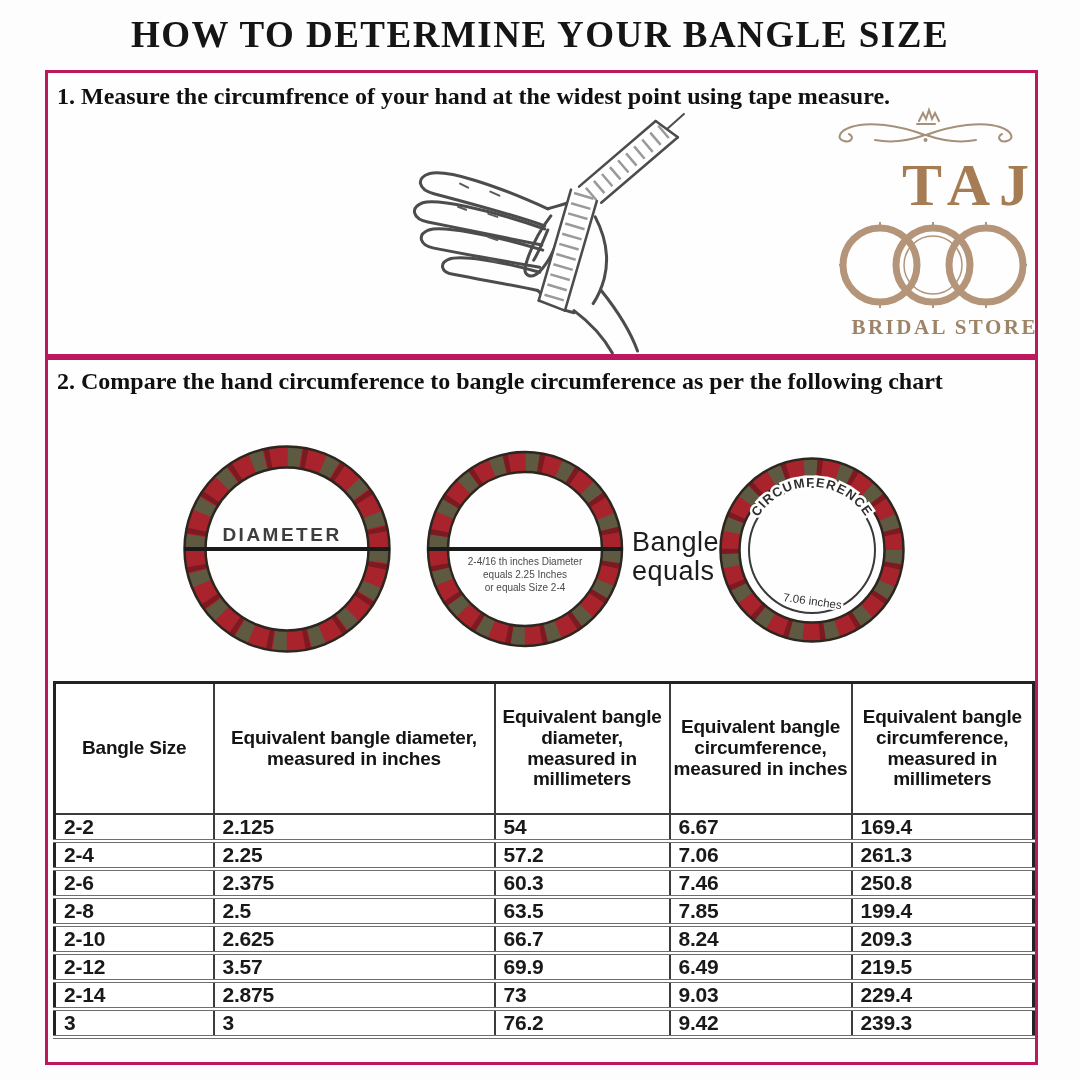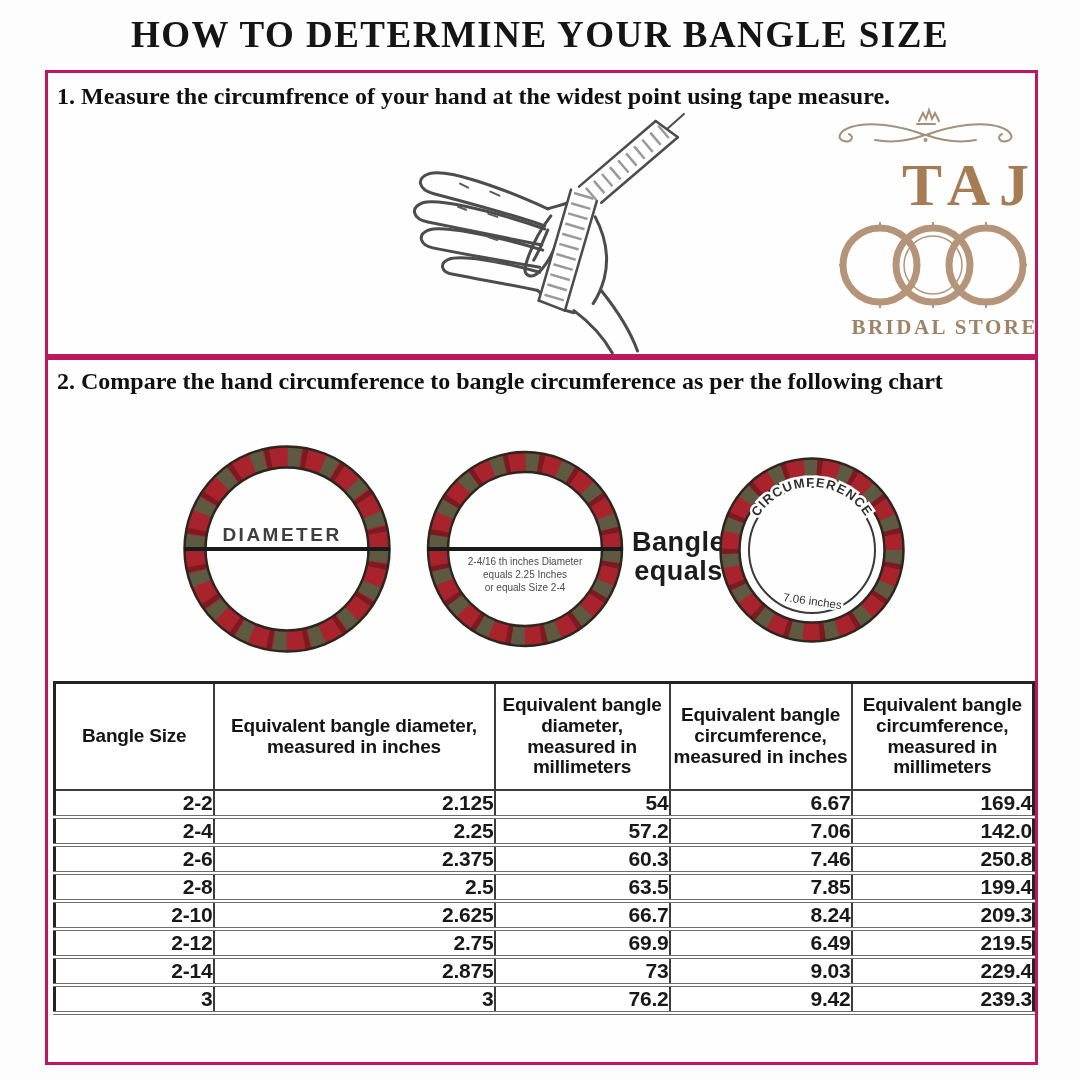--- a/index.html
+++ b/index.html
@@ -35,37 +35,37 @@
   .logo-subtitle{
     font-family:"Liberation Serif",serif;font-weight:600;font-size:21px;
     color:#9d8468;letter-spacing:2.5px;white-space:nowrap;
   }
 
   .bangle{position:absolute;}
   .bangle1{left:134px;top:84px;width:210px;height:210px;}
   .bangle2{left:377px;top:89px;width:200px;height:200px;}
   .bangle3{left:669px;top:95px;width:190px;height:190px;}
   .equals-label{
-    position:absolute;left:584px;top:168px;font-weight:700;font-size:27px;
-    color:#1c1c1c;line-height:1.08;letter-spacing:0.5px;text-align:center;
+    position:absolute;left:584px;top:168px;font-weight:400;font-size:27px;
+    color:#1c1c1c;line-height:1.08;letter-spacing:0.5px;
   }
 
   table.size-table{
     position:absolute;left:5px;top:321px;width:979px;
     border-collapse:collapse;table-layout:fixed;background:#fff;
     border:3px solid #232323;
   }
   .size-table th{
     font-size:19px;font-weight:700;line-height:1.1;color:#141414;
-    padding:4px 2px;border:2px solid #3c3c3c;vertical-align:middle;text-align:center;
+    padding:16px 2px;border:2px solid #3c3c3c;vertical-align:middle;text-align:center;
     letter-spacing:-0.2px;height:97px;margin-left:9px;
   }
   .size-table td{
-    font-size:21px;font-weight:700;color:#191919;text-align:right;
-    height:24px;padding:0 0;letter-spacing:-0.2px;
+    font-size:21px;font-weight:700;color:#191919;text-align:left;
+    height:24px;padding:0 8px;letter-spacing:-0.2px;
     border-left:2px solid #3c3c3c;border-right:2px solid #3c3c3c;
     border-bottom:4px double #6e6e6e;
   }
 </style>
 </head>
 <body>
 
 <div class="canvas">
 
   <div class="page-title">HOW TO DETERMINE YOUR BANGLE SIZE</div>
@@ -218,21 +218,21 @@
             <td>2.125</td>
             <td>54</td>
             <td>6.67</td>
             <td>169.4</td>
           </tr>
           <tr>
             <td>2-4</td>
             <td>2.25</td>
             <td>57.2</td>
             <td>7.06</td>
-            <td>142.0</td>
+            <td>261.3</td>
           </tr>
           <tr>
             <td>2-6</td>
             <td>2.375</td>
             <td>60.3</td>
             <td>7.46</td>
             <td>250.8</td>
           </tr>
           <tr>
             <td>2-8</td>
@@ -243,21 +243,21 @@
           </tr>
           <tr>
             <td>2-10</td>
             <td>2.625</td>
             <td>66.7</td>
             <td>8.24</td>
             <td>209.3</td>
           </tr>
           <tr>
             <td>2-12</td>
-            <td>2.75</td>
+            <td>3.57</td>
             <td>69.9</td>
             <td>6.49</td>
             <td>219.5</td>
           </tr>
           <tr>
             <td>2-14</td>
             <td>2.875</td>
             <td>73</td>
             <td>9.03</td>
             <td>229.4</td>

